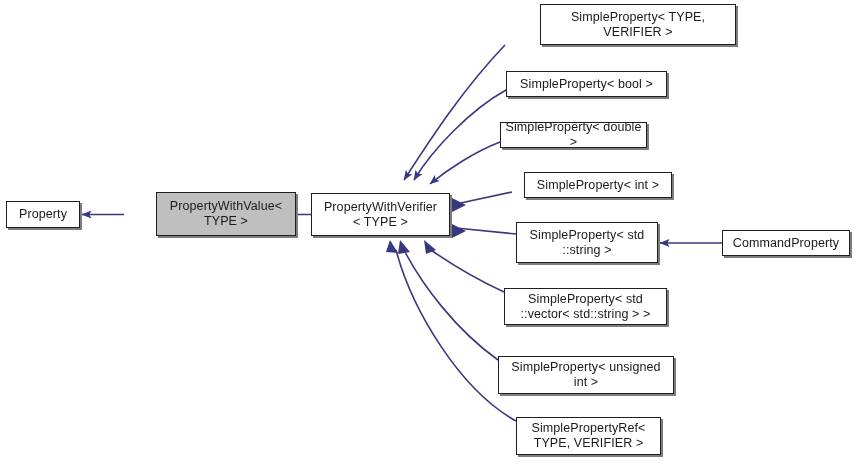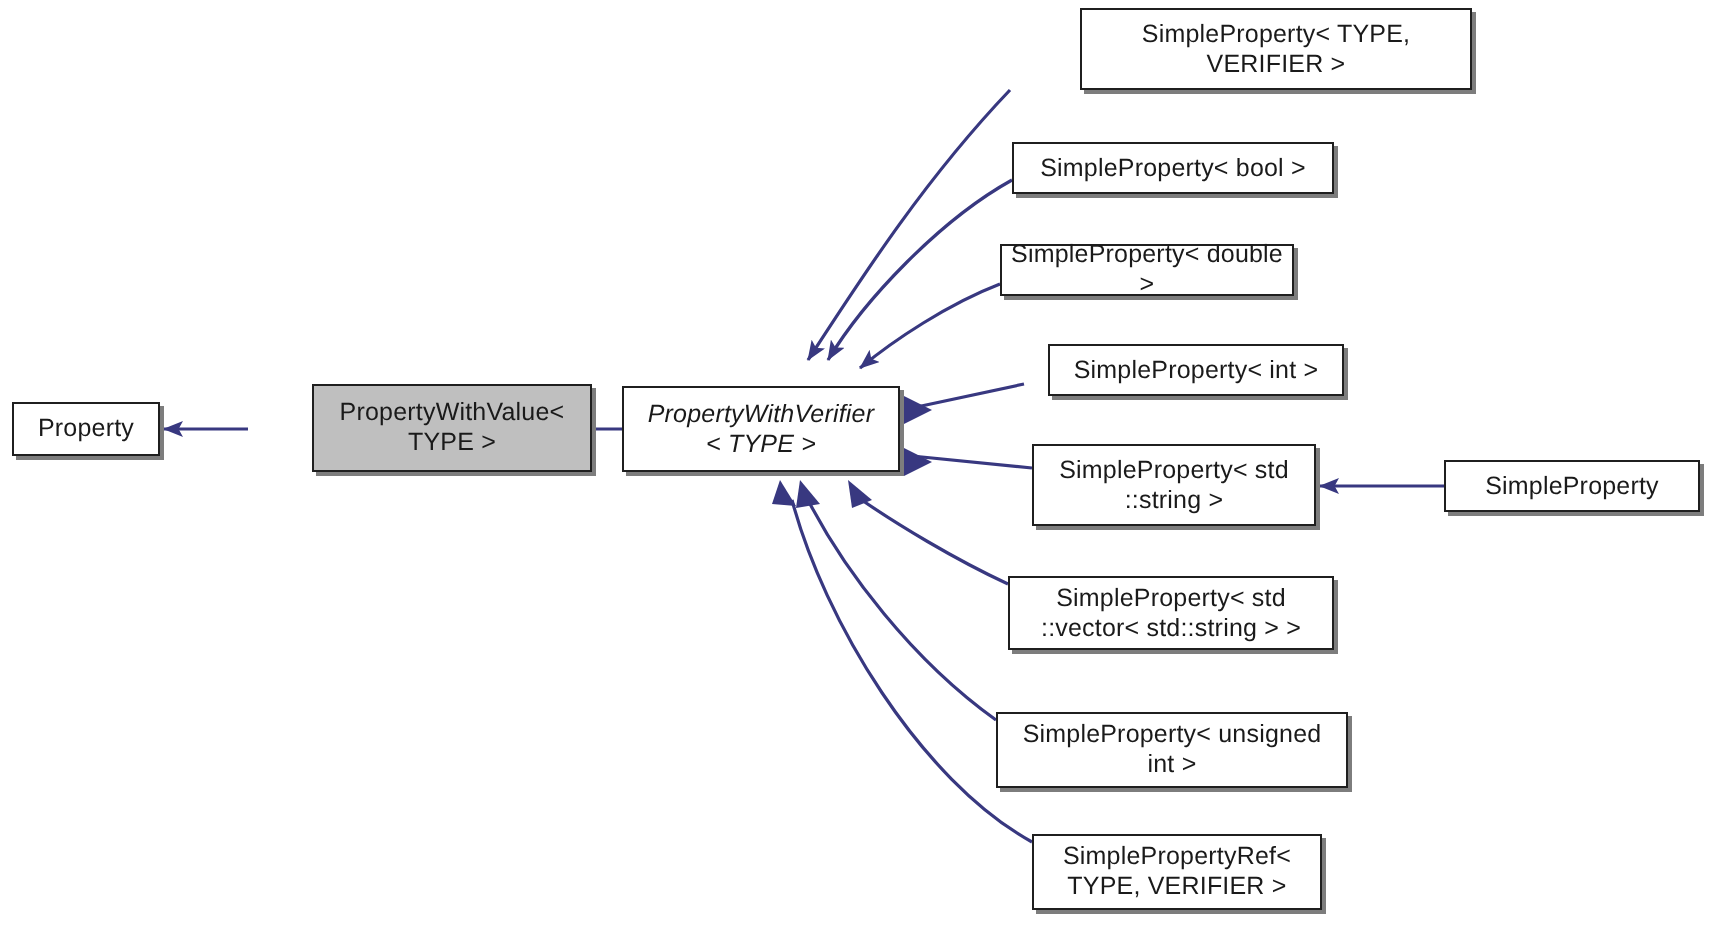--- a/index.html
+++ b/index.html
@@ -88,21 +88,21 @@
     </g>
   </svg>
 
   <div class="node" style="left: 6px; top: 201px; width: 74px; height: 27px;">
     <span>Property</span>
   </div>
   <div class="node highlight" style="left: 124px; top: 192px; width: 140px; height: 44px;">
     <span>PropertyWithValue&lt;
 TYPE &gt;</span>
   </div>
-  <div class="node" style="left: 311px; top: 193px; width: 139px; height: 43px; font-style: italic;">
+  <div class="node" style="left: 311px; top: 193px; width: 139px; height: 43px;">
     <span>PropertyWithVerifier
 &lt; TYPE &gt;</span>
   </div>
   <div class="node" style="left: 505px; top: 4px; width: 196px; height: 41px; margin-left: 35px;">
     <span>SimpleProperty&lt; TYPE,
 VERIFIER &gt;</span>
   </div>
   <div class="node" style="left: 506px; top: 71px; width: 161px; height: 26px;">
     <span>SimpleProperty&lt; bool &gt;</span>
   </div>
@@ -122,16 +122,16 @@
   </div>
   <div class="node" style="left: 498px; top: 356px; width: 176px; height: 38px;">
     <span>SimpleProperty&lt; unsigned
 int &gt;</span>
   </div>
   <div class="node" style="left: 516px; top: 417px; width: 145px; height: 38px; text-align: center;">
     <span>SimplePropertyRef&lt;
 TYPE, VERIFIER &gt;</span>
   </div>
   <div class="node" style="left: 722px; top: 230px; width: 128px; height: 26px;">
-    <span>SimpleProperty</span>
+    <span>CommandProperty</span>
   </div>
 
 </div>
 
 </body></html>

